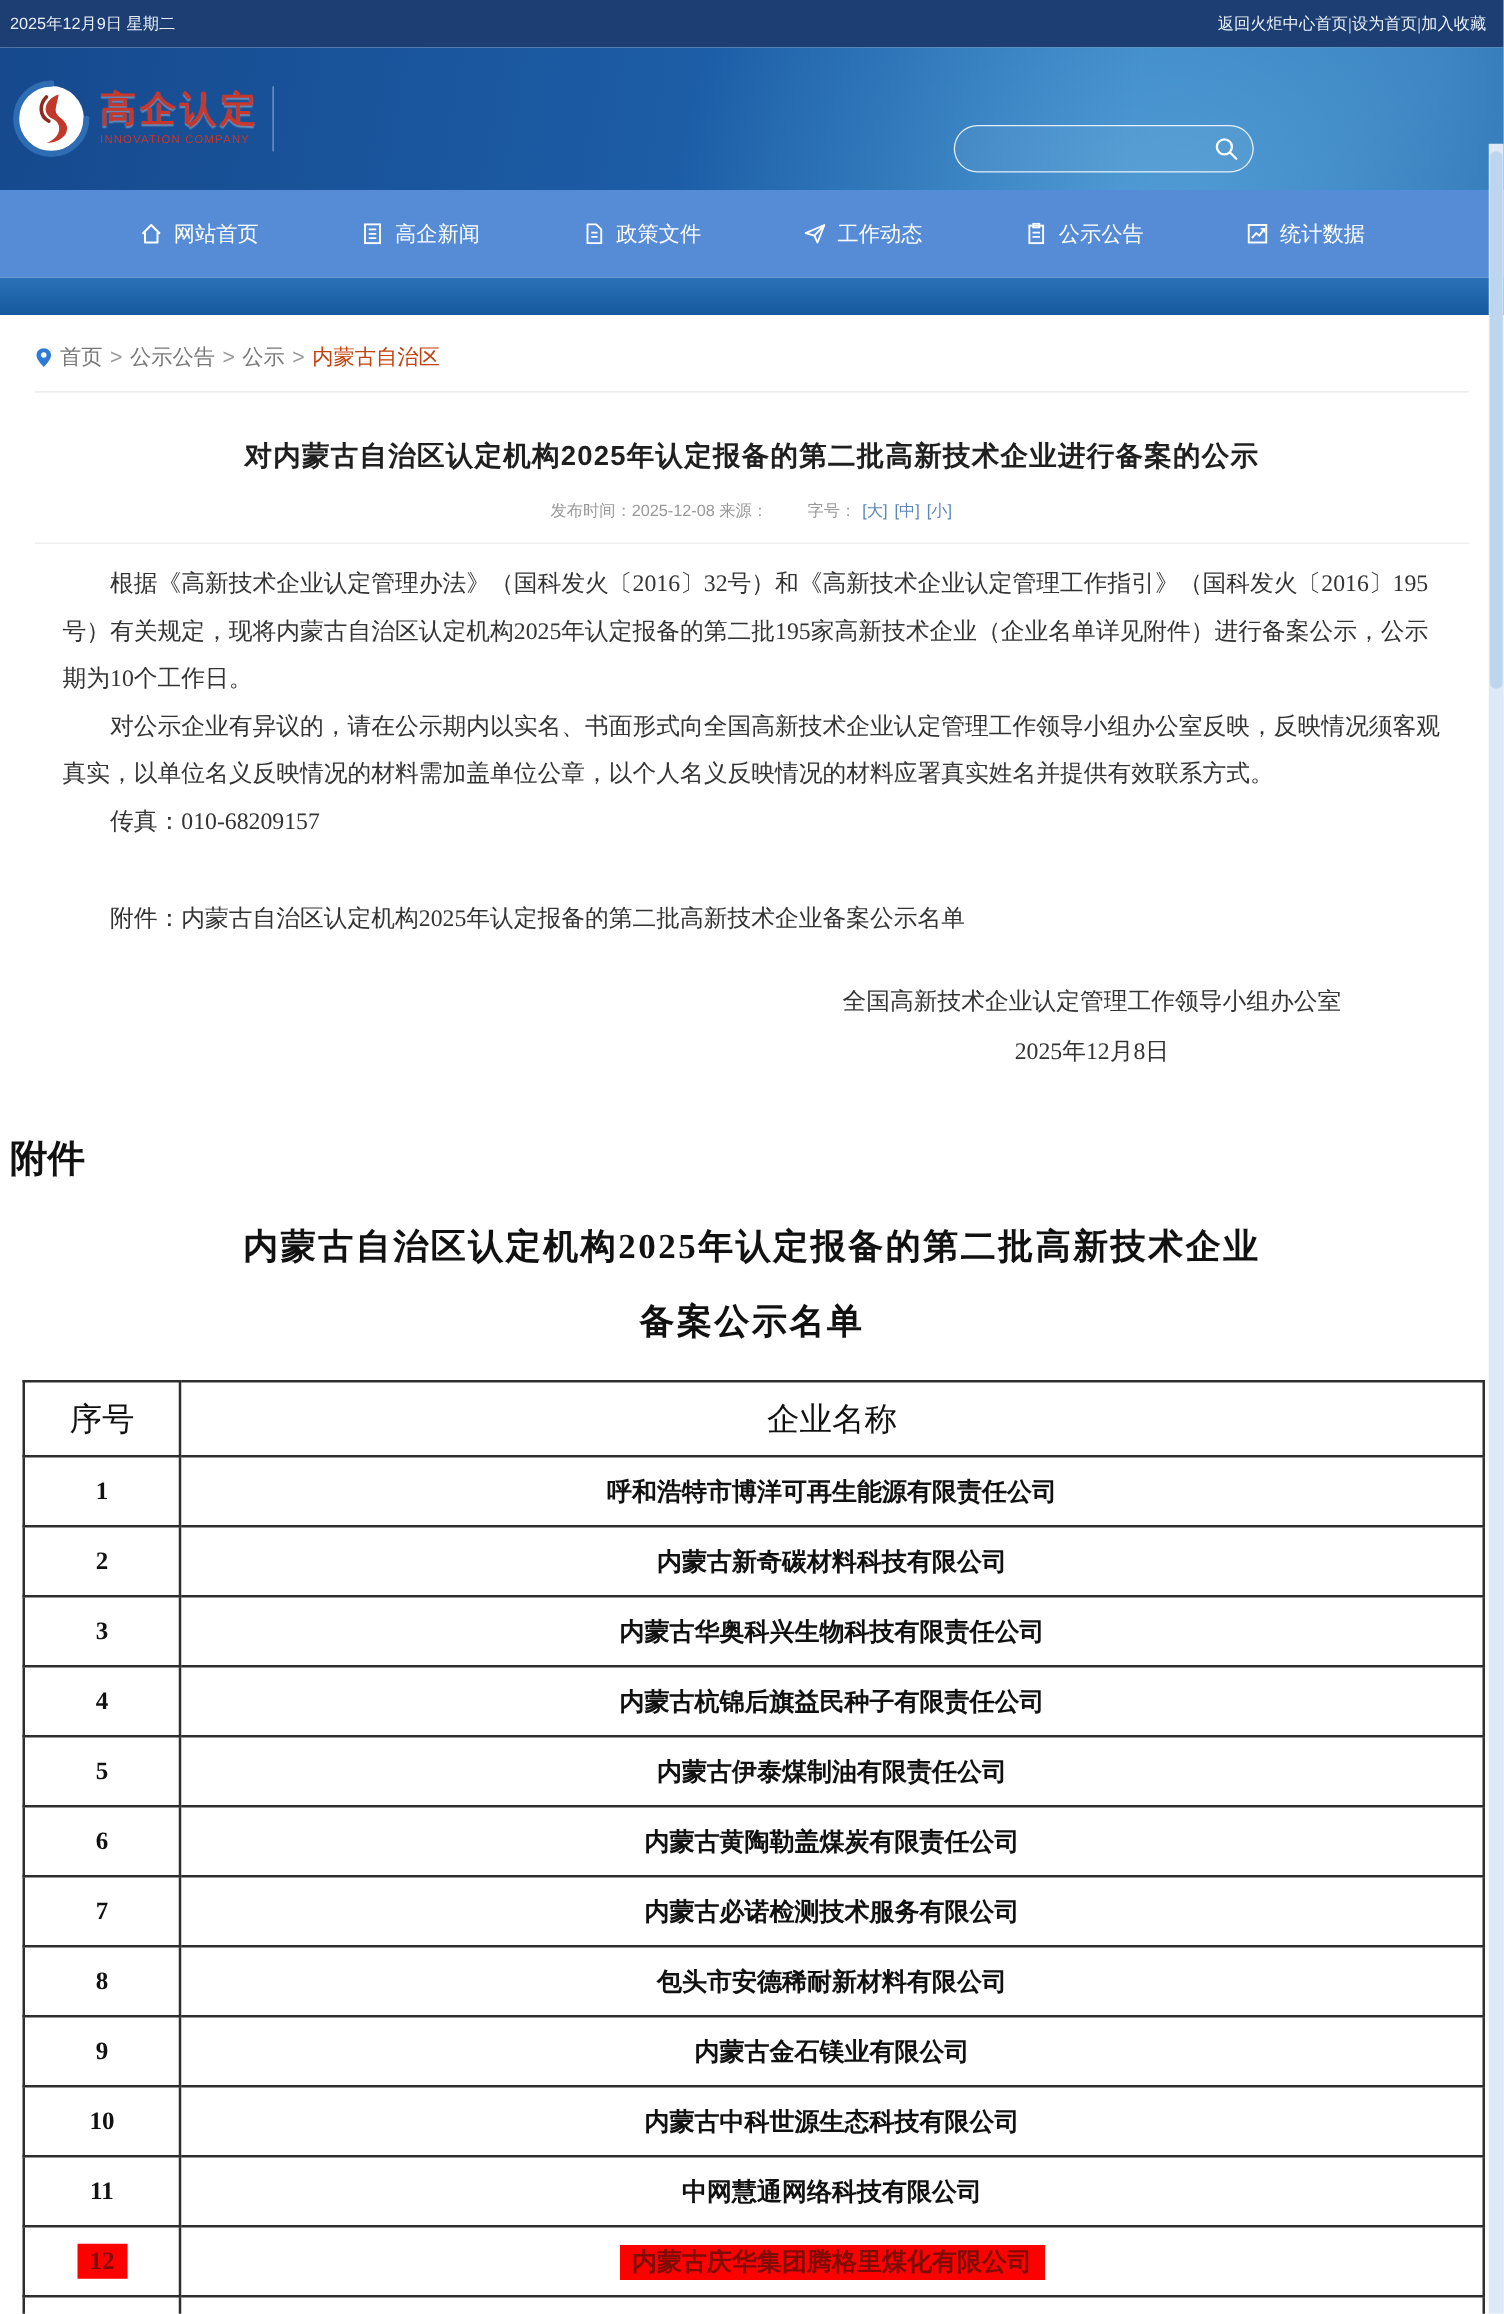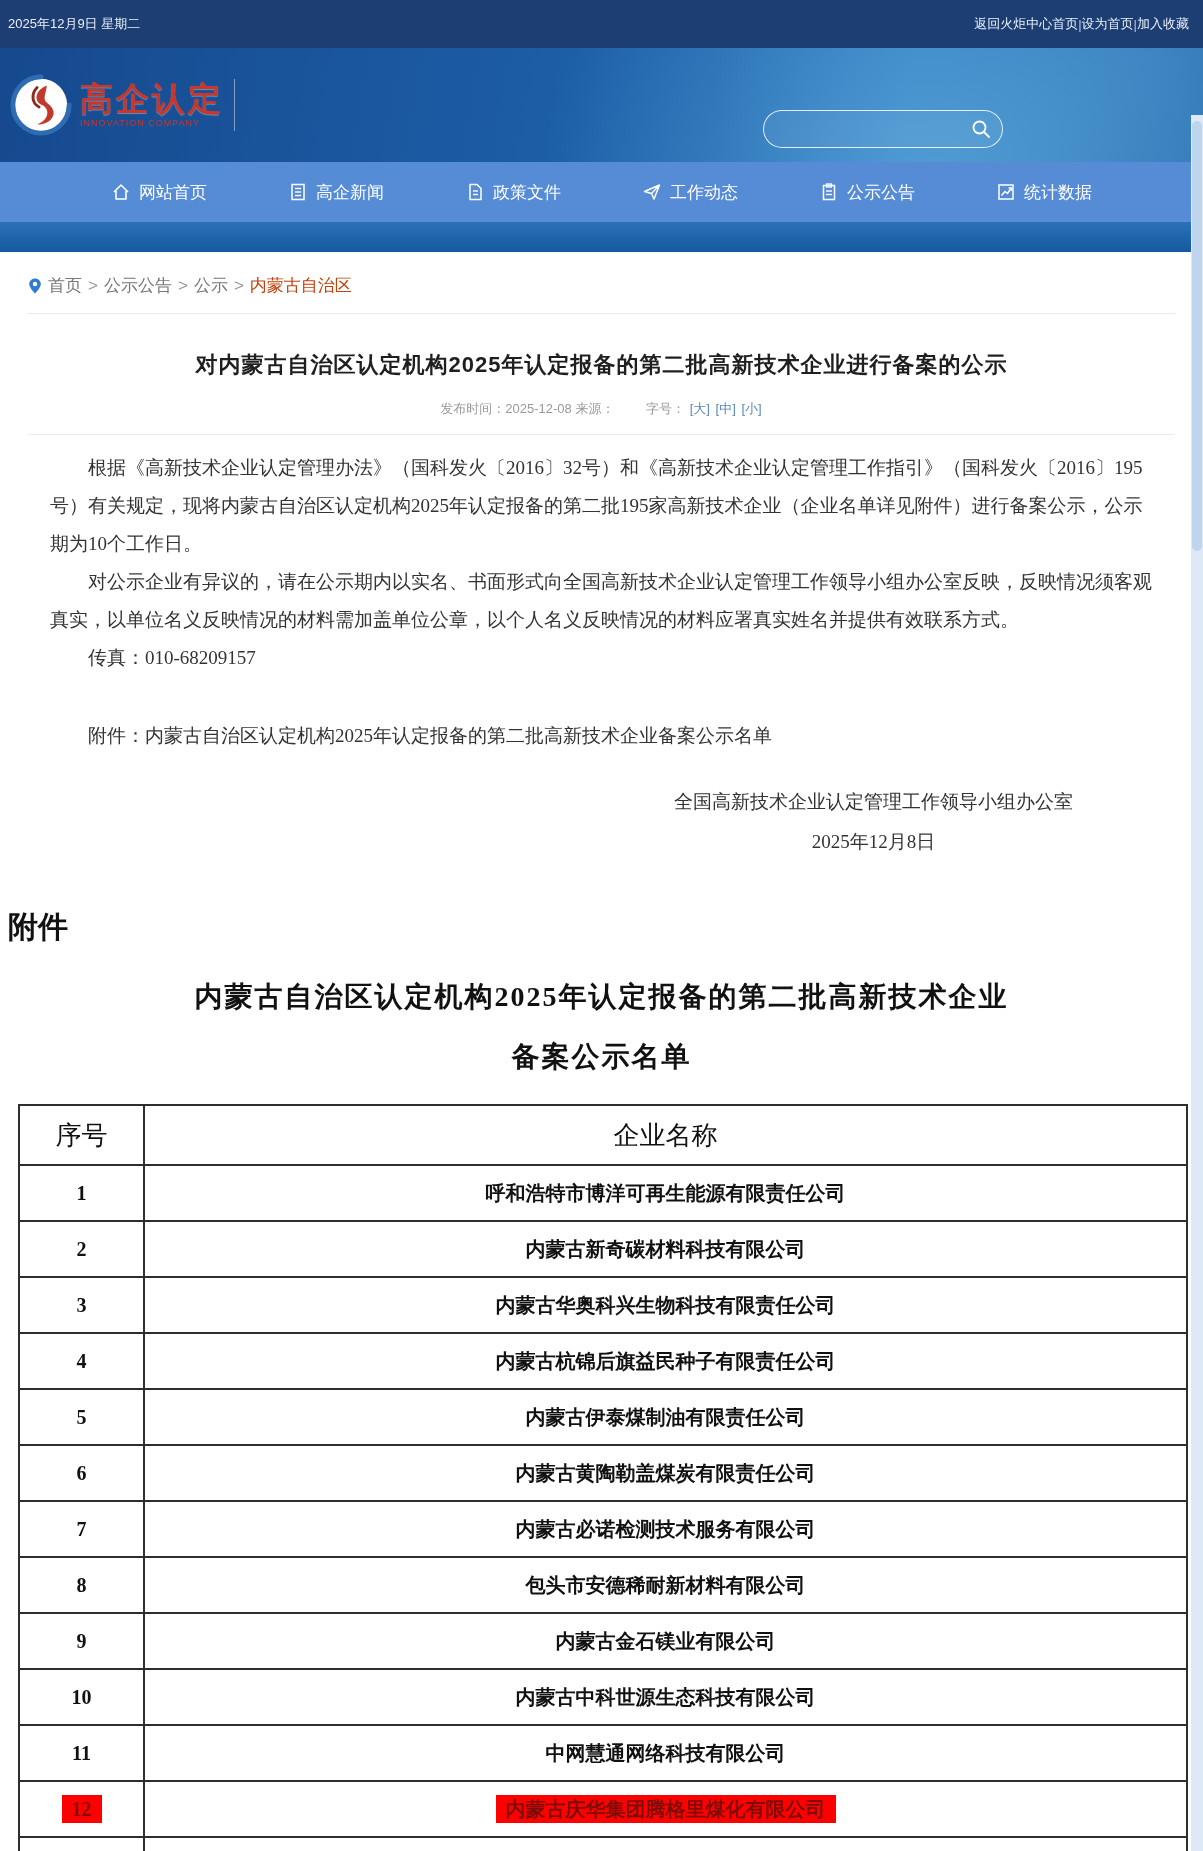--- a/index.html
+++ b/index.html
@@ -5,42 +5,42 @@
   * { margin:0; padding:0; box-sizing:border-box; }
   html,body { width:1203px; }
   body {
     height:1851px; overflow:hidden; position:relative;
     background:#ffffff;
     font-family:"Liberation Sans","DejaVu Sans",sans-serif;
   }
 
   
   .topbar {
-    height:48px; background:#1d3e72; color:#e8eef8;
+    height:38px; background:#1d3e72; color:#e8eef8;
     display:flex; align-items:center; justify-content:space-between;
     padding:0 14px 0 8px; font-size:13px;
   }
   .topbar-links { display:flex; align-items:center; }
   .topbar-links .lnk { cursor:pointer; color:#eaf1fa; }
   .topbar-links .sep { opacity:.75; }
 
   
   .header {
     height:114px; position:relative; overflow:hidden;
     background:
       radial-gradient(circle at 78% 130%, rgba(120,195,240,.50), transparent 42%),
       radial-gradient(circle at 96% 10%, rgba(90,170,225,.35), transparent 38%),
       linear-gradient(100deg,#16498e 0%, #1c5da6 45%, #2470b6 75%, #185a9f 100%);
     display:flex; align-items:center;
   }
   .logo-wrap { display:flex; align-items:center; gap:8px; padding-left:10px; }
   .logo-mark { width:62px; height:62px; }
   .logo-text { display:flex; flex-direction:column; line-height:1; }
   .logo-title {
-    font-size:33px; font-weight:bold; letter-spacing:3px;
+    font-size:29px; font-weight:bold; letter-spacing:3px;
     color:#c8372c; text-shadow:0 1px 1px rgba(255,255,255,.35);
   }
   .logo-sub { font-size:9px; color:#c8372c; margin-top:4px; letter-spacing:1px; }
   .header-divider { width:1px; height:52px; background:rgba(255,255,255,.45); margin:0 14px 0 10px; }
   .site-title {
     font-size:36px; font-weight:bold; color:#ffffff; letter-spacing:2px;
     text-shadow:0 2px 3px rgba(0,0,0,.35);
   }
   .search-pill {
     position:absolute; right:200px; top:62px;
@@ -49,21 +49,21 @@
     background:rgba(255,255,255,.06);
   }
   .search-pill input {
     flex:1; border:none; outline:none; background:transparent;
     padding:0 8px 0 18px; color:#fff; font-size:14px;
   }
   .search-pill .mag { margin-right:12px; cursor:pointer; display:flex; }
 
   
   .nav {
-    height:60px; background:#568cd6;
+    height:70px; background:#568cd6;
     display:flex; align-items:center; justify-content:space-evenly;
     padding:16px 30px;
   }
   .nav-item {
     display:flex; align-items:center; gap:8px; color:#ffffff;
     font-size:17px; cursor:pointer; white-space:nowrap;
   }
   .nav-item svg { display:block; }
   .substrip { height:30px; background:linear-gradient(#2a72b8,#15599e); }
 

